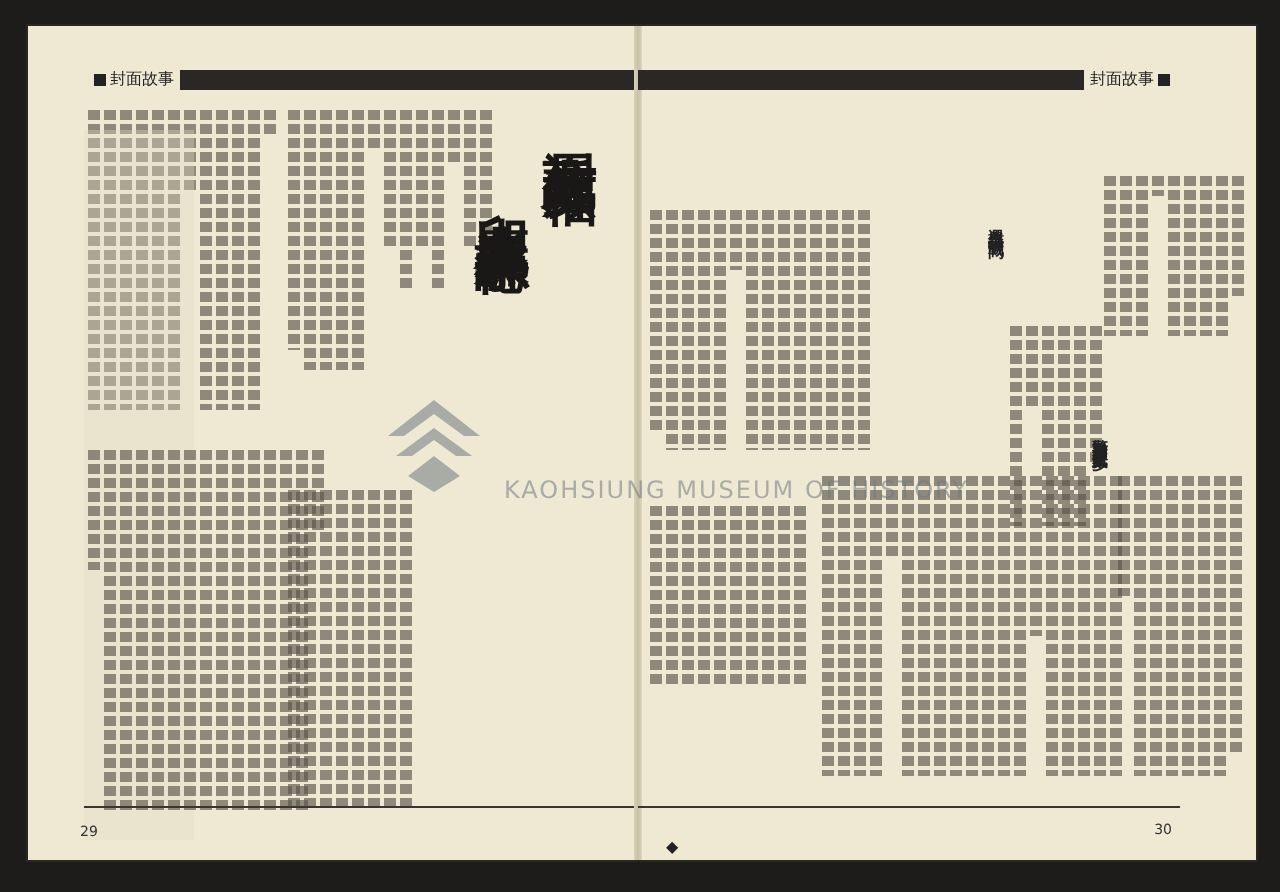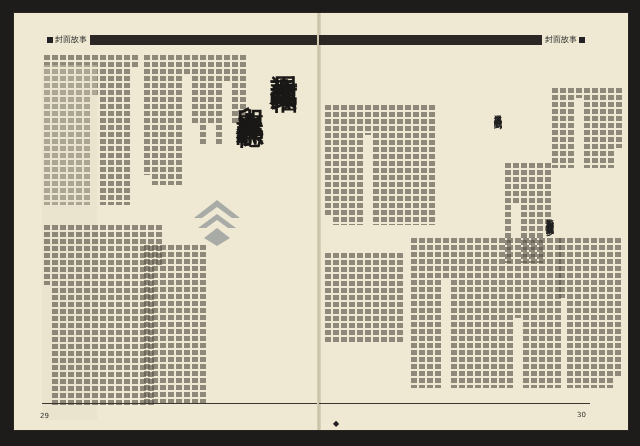--- a/index.html
+++ b/index.html
@@ -207,13 +207,14 @@
     <div class="pagenum" style="right:42px;top:398px;">30</div>
   </div>
 </div>
 
 <div class="watermark">
   <svg class="wm-logo" width="50" height="50" viewBox="0 0 50 50">
     <polygon points="25,2 48,20 40,20 25,9 10,20 2,20" fill="rgba(110,120,130,.55)"></polygon>
     <polygon points="25,16 44,30 36,30 25,22 14,30 6,30" fill="rgba(110,120,130,.55)"></polygon>
     <polygon points="25,30 38,40 25,48 12,40" fill="rgba(110,120,130,.55)"></polygon>
   </svg>
+  <div class="wm-sub">KAOHSIUNG MUSEUM OF HISTORY</div>
 </div>
 
 </body></html>

